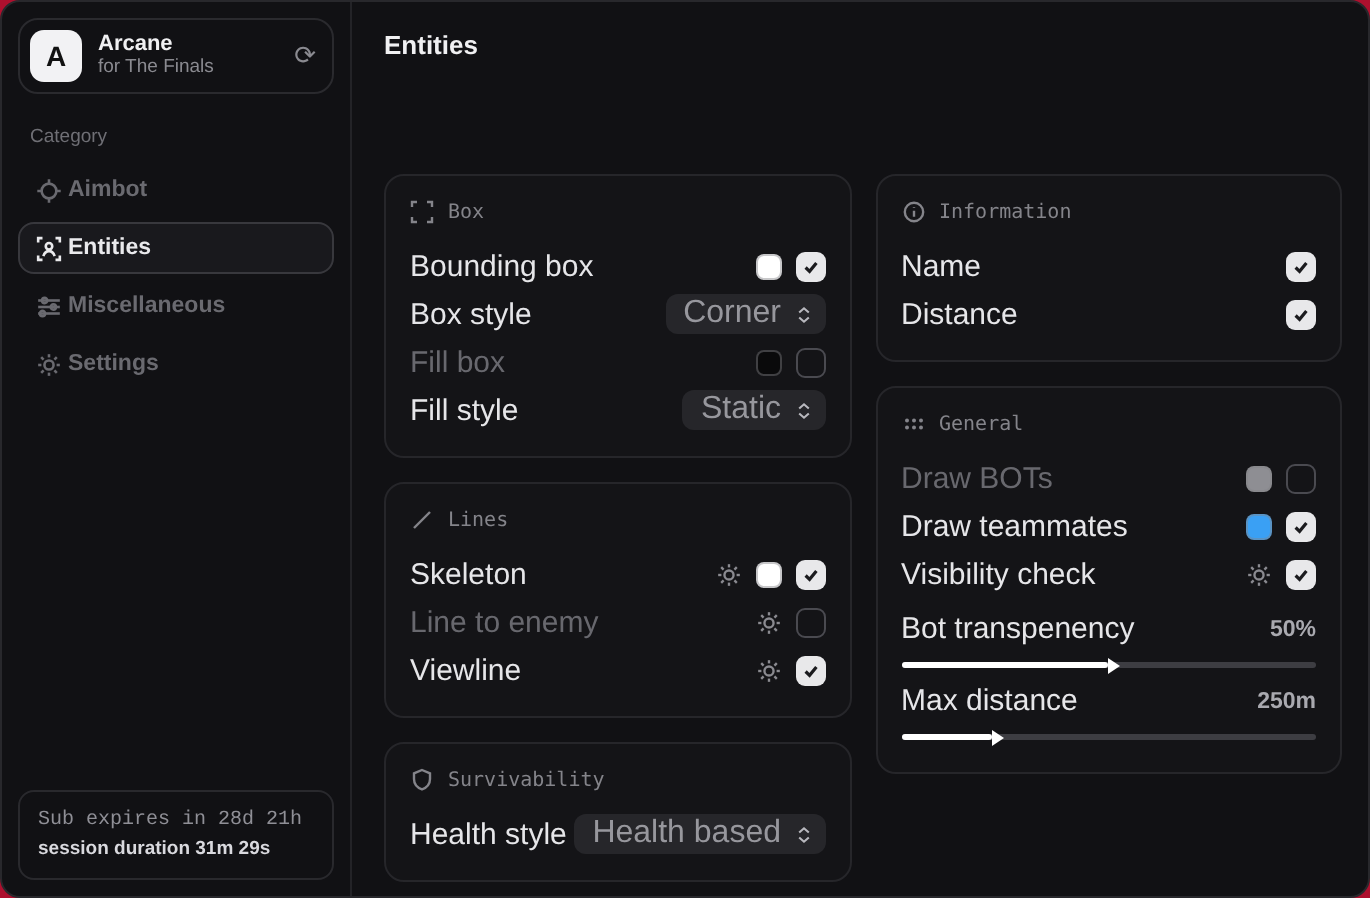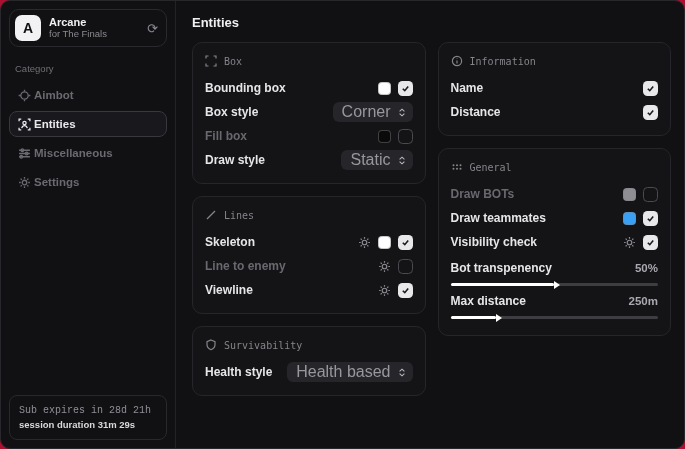--- a/index.html
+++ b/index.html
@@ -43,35 +43,35 @@
   .nav-item.active { color:#e9e9ec; background:#19191d; border-color:#38383d; }
   .side-footer {
     border:1px solid #29292d; border-radius:8px; padding:7px 9px; line-height:1.5;
   }
   .expiry { font-family:Liberation Mono, monospace; font-size:10px; color:#8f8f96; }
   .session { font-size:9.5px; font-weight:700; color:#d9d9de; }
   
   .main { flex:1; padding:14px 13px 0 16px; overflow:hidden; }
   .page-title { font-size:13px; font-weight:700; color:#f0f0f2; margin-bottom:12px; }
   .cols { display:flex; gap:12px; }
-  .col { flex:1; display:flex; flex-direction:column; gap:12px; min-width:0; }
+  .col { flex:1; display:flex; flex-direction:column; gap:12px; min-width:0;margin-top:45px; }
   .card {
     border:1px solid #26262a; border-radius:10px; background:#141417;
     padding:10px 12px 12px;
   }
   .sec-head {
     display:flex; align-items:center; gap:7px; margin:2px 0 10px;
     color:#84848a; font-family:"DejaVu Sans Mono", monospace; font-size:10px;
   }
   .sec-head svg { width:12px; height:12px; stroke:currentColor; fill:none; stroke-width:1.2; }
   .row {
     display:flex; align-items:center; justify-content:space-between;
     height:22px; margin-top:2px;
   }
-  .row-label { font-size:12px; font-weight:700; color:#e6e6e9; }
+  .row-label { font-size:15px; font-weight:400; color:#e6e6e9; }
   .row-label.dim { color:#68686e; }
   .controls { display:flex; align-items:center; gap:7px; }
   .mini-gear { color:#8a8a90; display:flex; cursor:pointer; }
   .mini-gear svg { width:13px; height:13px; stroke:currentColor; fill:none; stroke-width:1.1; }
   .swatch {
     width:13px; height:13px; border-radius:4px;
     border:1px solid rgba(130,130,136,0.45); cursor:pointer;
   }
   .check {
     width:15px; height:15px; border-radius:4.5px; cursor:pointer;
@@ -217,21 +217,21 @@
             </span>
           </div>
           <div class="row">
             <span class="row-label dim">Fill box</span>
             <span class="controls">
               <span class="swatch" style="background: rgb(10, 10, 11);"></span>
               <span class="check" data-checked="false"></span>
             </span>
           </div>
           <div class="row">
-            <span class="row-label">Draw style</span>
+            <span class="row-label">Fill style</span>
             <span class="dropdown">
               <span class="dropdown-value">Static</span>
               <span style="display:flex">
                   <svg viewBox="0 0 10 12">
                     <polyline points="2,4.5 5,1.8 8,4.5"></polyline>
                     <polyline points="2,7.5 5,10.2 8,7.5"></polyline>
                   </svg>
                 </span>
             </span>
           </div>

